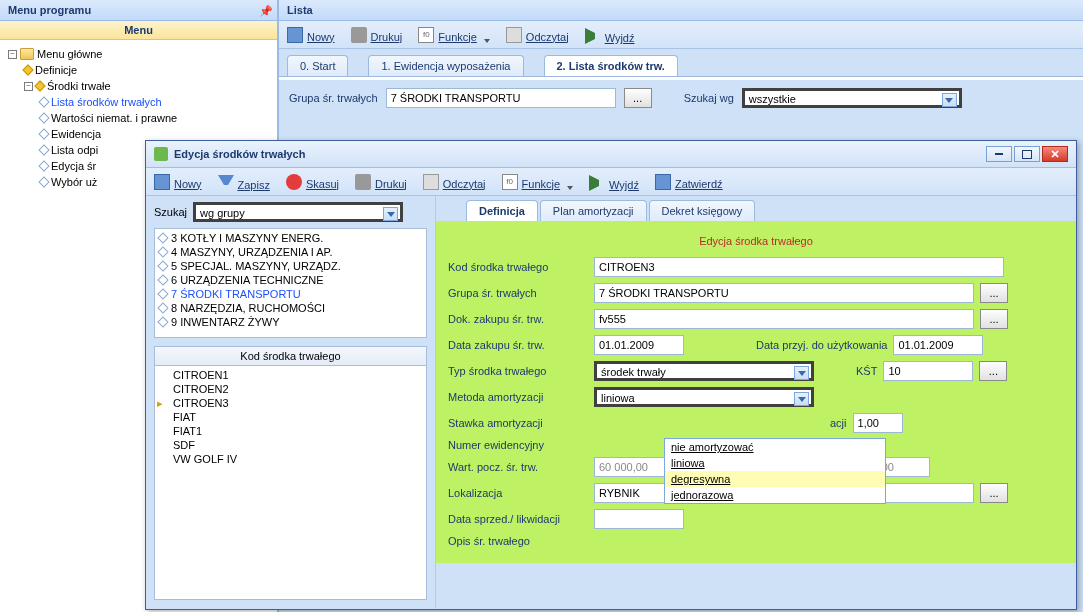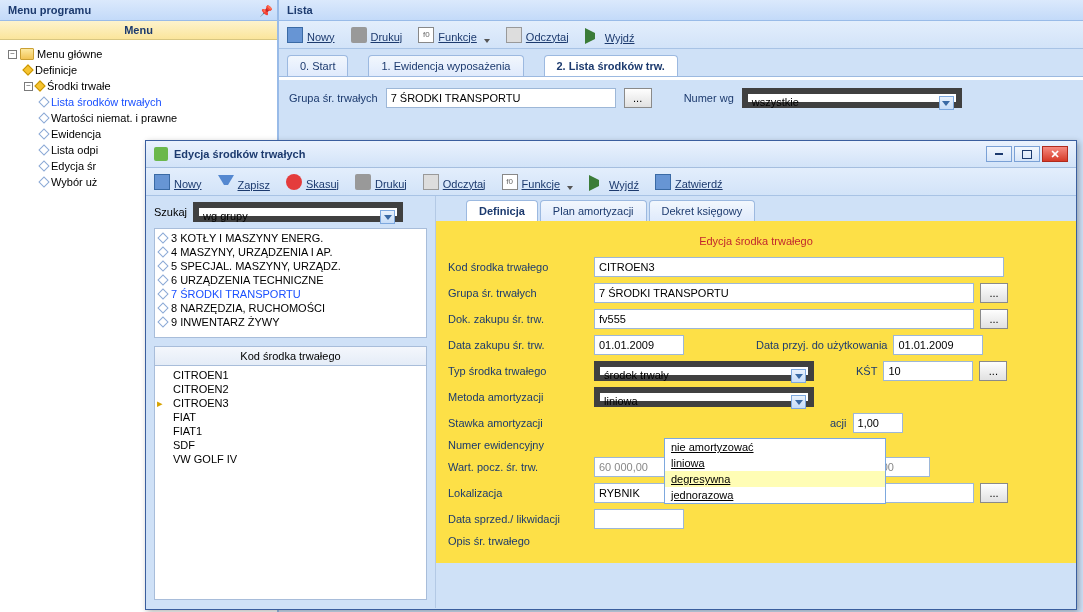--- a/index.html
+++ b/index.html
@@ -38,21 +38,21 @@
 .drop-arrow::after { content: ""; display: inline-block; margin-left: 3px; border-left: 3px solid transparent; border-right: 3px solid transparent; border-top: 4px solid #555; vertical-align: middle; }
 
 .tabs { display: flex; gap: 20px; padding: 6px 8px 0 8px; }
 .tab { background: linear-gradient(#f2f7fd, #dfeafc); border: 1px solid #9cb9e0; border-bottom: none; border-radius: 4px 4px 0 0; padding: 4px 12px; color: #1c3a6e; cursor: pointer; }
 .tab.active { background: #fff; font-weight: bold; }
 
 .filter-row { background: #cfe1f7; padding: 8px 10px; display: flex; align-items: center; gap: 8px; }
 .filter-row label { color: #1c3a6e; }
 .text-input { border: 1px solid #9db7d7; background: #fff; padding: 2px 4px; height: 20px; }
 .btn-dots { width: 28px; height: 20px; background: linear-gradient(#fefefe, #e1e1e1); border: 1px solid #8a8a8a; cursor: pointer; }
-.select { border: 6px solid #404040; background: #fff; padding: 2px 4px; height: 20px; position: relative; }
+.select { border: 3px solid #404040; background: #fff; padding: 2px 4px; height: 20px; position: relative; }
 .select .sel-arrow { position: absolute; right: 2px; top: 2px; width: 15px; height: 14px; background: linear-gradient(#e8f1fc, #c7ddf8); border: 1px solid #7da8de; display: flex; align-items: center; justify-content: center; }
 .select .sel-arrow::after { content: ""; border-left: 4px solid transparent; border-right: 4px solid transparent; border-top: 5px solid #3a6aa5; }
 
 
 .edit-window { position: absolute; left: 145px; top: 140px; width: 932px; height: 470px; background: #cfe1f7; border: 1px solid #3a5e9e; box-shadow: 2px 2px 6px rgba(0,0,0,.3); }
 .win-title { background: linear-gradient(#eaf2fd, #d2e3f8); padding: 5px 8px; display: flex; align-items: center; justify-content: space-between; border-bottom: 1px solid #a5bedf; }
 .win-title-left { display: flex; align-items: center; gap: 6px; color: #1c3a6e; font-weight: bold; }
 .win-icon { width: 14px; height: 14px; background: #6bb84c; border-radius: 2px; }
 .win-btns { display: flex; gap: 2px; }
 .win-btn { width: 26px; height: 16px; background: linear-gradient(#f2f7fd, #d6e5f9); border: 1px solid #7aa1d6; cursor: pointer; display: flex; align-items: center; justify-content: center; }
@@ -67,21 +67,21 @@
 .group-item { padding: 1px 2px; display: flex; align-items: center; gap: 4px; cursor: pointer; white-space: nowrap; }
 .group-item.sel { color: #1a50ff; }
 .code-label { margin: 8px 8px 0 8px; background: linear-gradient(#f4f7fc, #e4ecf7); border: 1px solid #a8bdda; text-align: center; padding: 3px 0; }
 .code-list { margin: 0 8px 8px 8px; border: 1px solid #a8bdda; border-top: none; background: #fff; flex: 1; padding: 2px; }
 .code-item { padding: 1px 4px; cursor: pointer; }
 .code-row { display: flex; align-items: center; }
 .ptr { width: 12px; color: #d6a200; }
 
 .win-right { flex: 1; padding: 0; background: #cfe1f7; }
 .inner-tabs { display: flex; gap: 2px; padding: 4px 4px 0 30px; background: #cfe1f7; }
-.inner-content { background: #fde047; padding: 10px 12px; }
+.inner-content { background: #bef264; padding: 10px 12px; }
 .form-title { color: #c1272d; text-align: center; padding: 4px 0 10px 0; }
 .form-row { display: flex; align-items: center; margin-bottom: 6px; gap: 6px; }
 .form-row .lbl { width: 140px; color: #1c3a6e; }
 .narrow { width: 90px; }
 .ml { margin-left: 24px; }
 .dropdown-open { position: absolute; left: 664px; top: 438px; width: 222px; background: #fff; border: 1px solid #7da8de; text-decoration: underline; }
 .dropdown-open .opt { padding: 2px 6px; cursor: pointer; }
 .dropdown-open .opt.hl { background: #fffdb5; }
 </style>
 </head>
@@ -166,21 +166,21 @@
   <div class="tabs">
     <div class="tab">0. Start</div>
     <div class="tab">1. Ewidencja wyposażenia</div>
     <div class="tab active">2. Lista środków trw.</div>
   </div>
   <div style="background:#fff; border-top:1px solid #9cb9e0; height:4px;"></div>
   <div class="filter-row">
     <label>Grupa śr. trwałych</label>
     <input class="text-input" style="width: 230px;" value="7 ŚRODKI TRANSPORTU">
     <button class="btn-dots">...</button>
-    <label class="ml">Numer wg</label>
+    <label class="ml">Szukaj wg</label>
     <div class="select" style="width:220px">
       <span>wszystkie</span>
       <span class="sel-arrow"></span>
     </div>
   </div>
 </div>
 
 <div class="edit-window">
   <div class="win-title">
     <div class="win-title-left">

